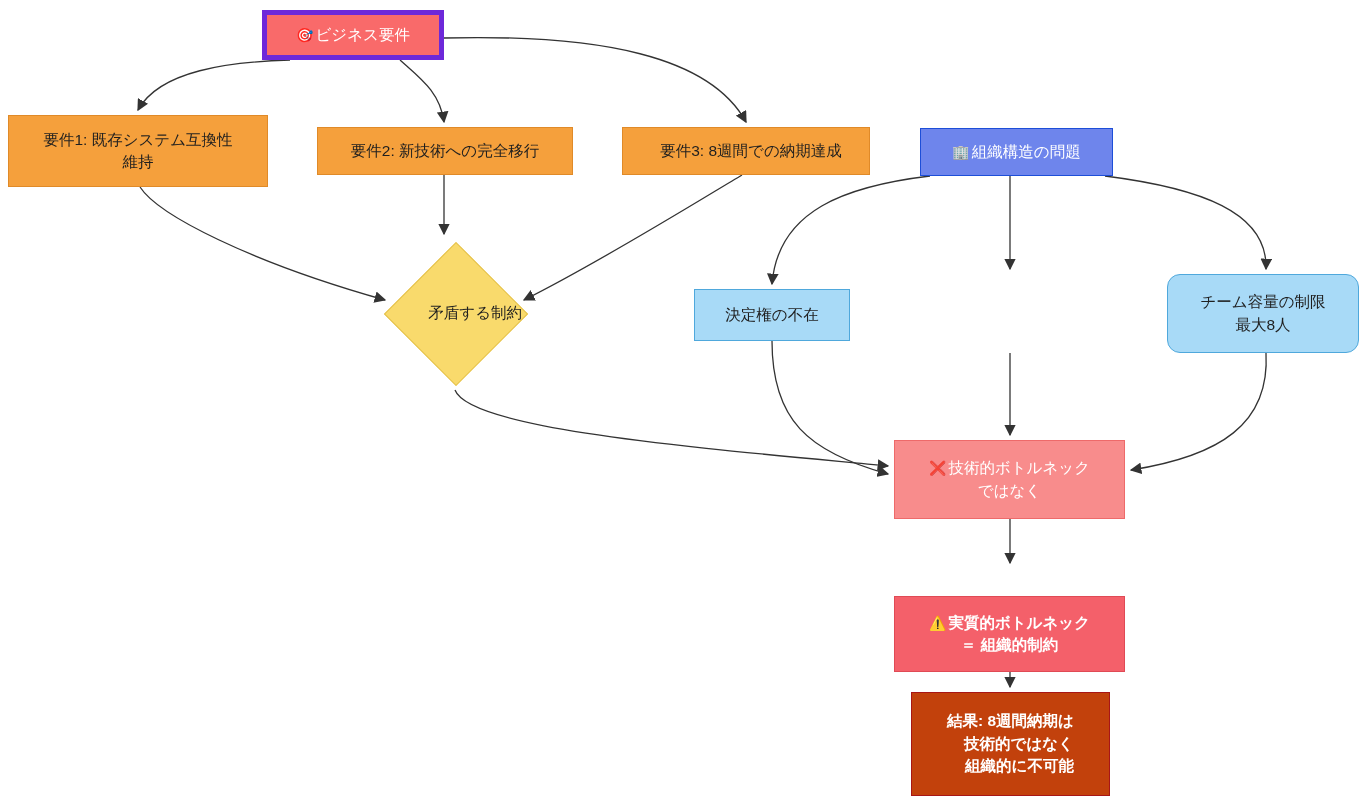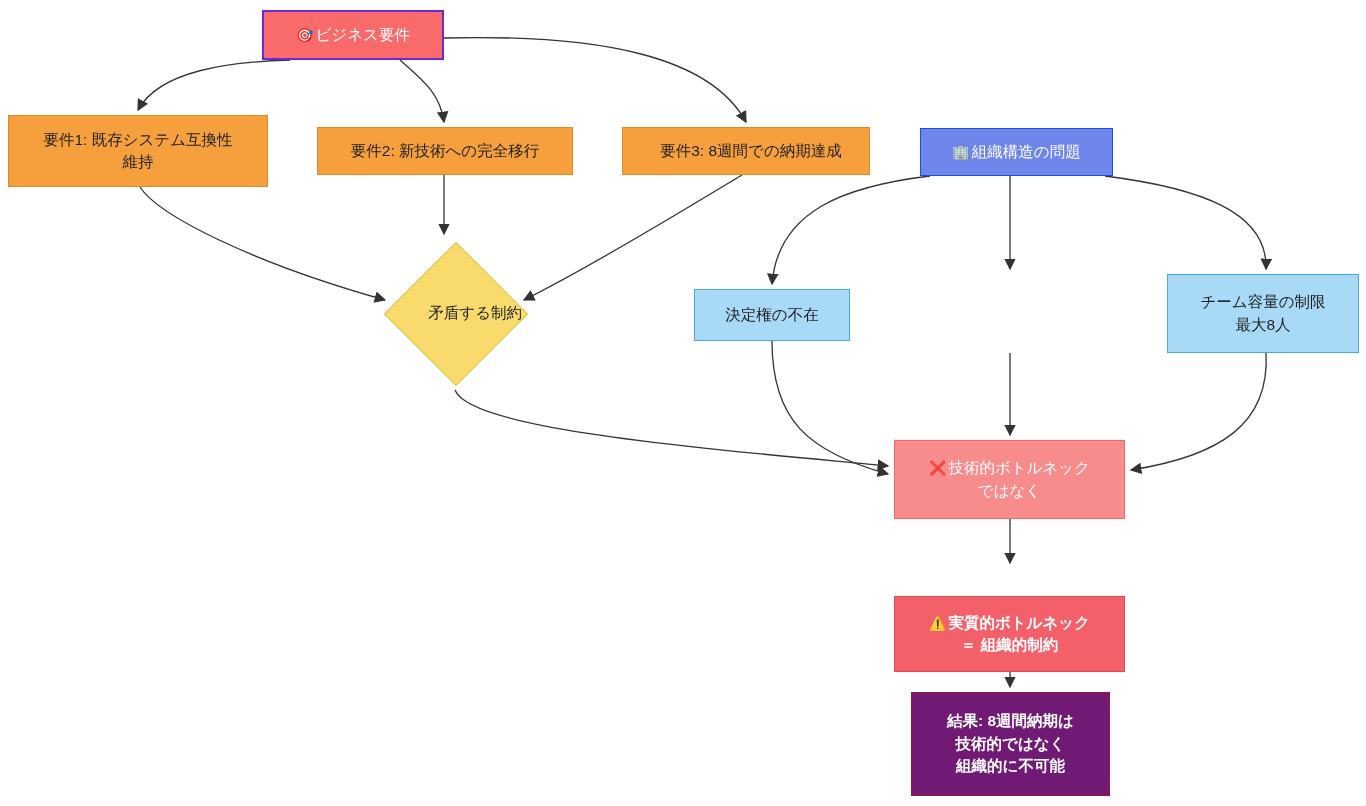--- a/index.html
+++ b/index.html
@@ -36,21 +36,21 @@
     z-index: 2;
   }
   .node .label {
     display: block;
     white-space: pre-line;
     padding: 0 8px;
   }
   
   .n-root {
     background: #F96A6A;
-    border: 2px solid #6d28d9;
+    border: 5px solid #6d28d9;
     color: #ffffff;
     font-size: 15.5px;
   }
   
   .n-req {
     background: #F5A03C;
     border: 1px solid #E08A28;
     color: #1f1f1f;
     font-size: 15.5px;
   }
@@ -109,25 +109,26 @@
   
   .n-medred {
     background: #F4606A;
     border: 1px solid #E04A55;
     color: #ffffff;
     font-size: 15.5px;
     font-weight: bold;
   }
   
   .n-darkred {
-    background: #701a75;
+    background: #c2410c;
     border: 1px solid #A81616;
     color: #ffffff;
     font-size: 15.5px;
     font-weight: bold;
+    text-align: right;
   }
   .emoji {
     font-family: "DejaVu Sans", sans-serif;
     font-size: 14px;
     margin-right: 2px;
   }
 </style>
 </head>
 <body>
 
@@ -199,21 +200,21 @@
         <div></div>
       </div>
     <span class="label">矛盾する制約</span>
   </div>
 
   <div class="node n-blue" style="left:694px; top:289px; width:156px; height:52px;">
     <span class="label">決定権の不在</span>
   </div>
 
 
-  <div class="node n-blue" style="left:1167px; top:274px; width:192px; height:79px;">
+  <div class="node n-blue" style="left:1167px; top:274px; width:192px; height:79px;border-radius:13px;">
     <span class="label">チーム容量の制限
 最大8人</span>
   </div>
 
   <div class="node n-lightred" style="left:894px; top:440px; width:231px; height:79px;">
     <span class="label"><span class="emoji">❌</span><span>技術的ボトルネック
 ではなく</span></span>
   </div>
 
   <div class="node n-medred" style="left:894px; top:596px; width:231px; height:76px;">

